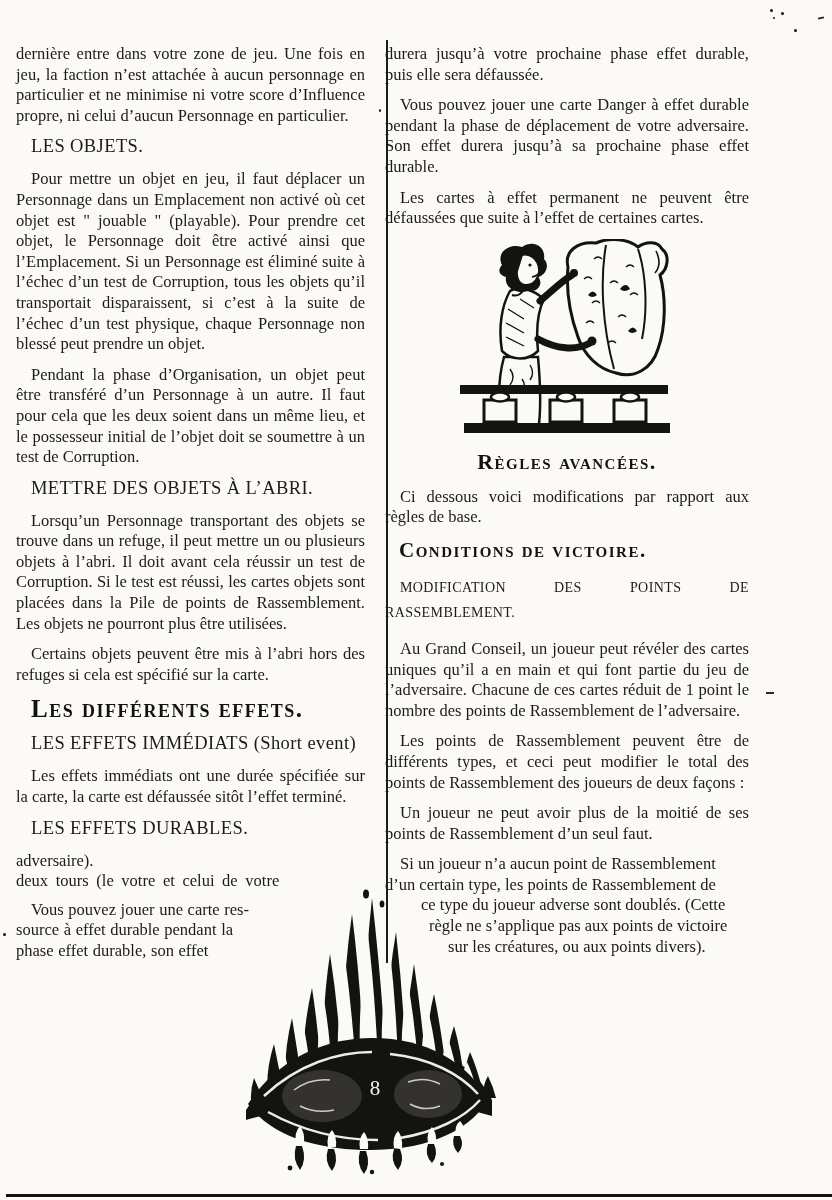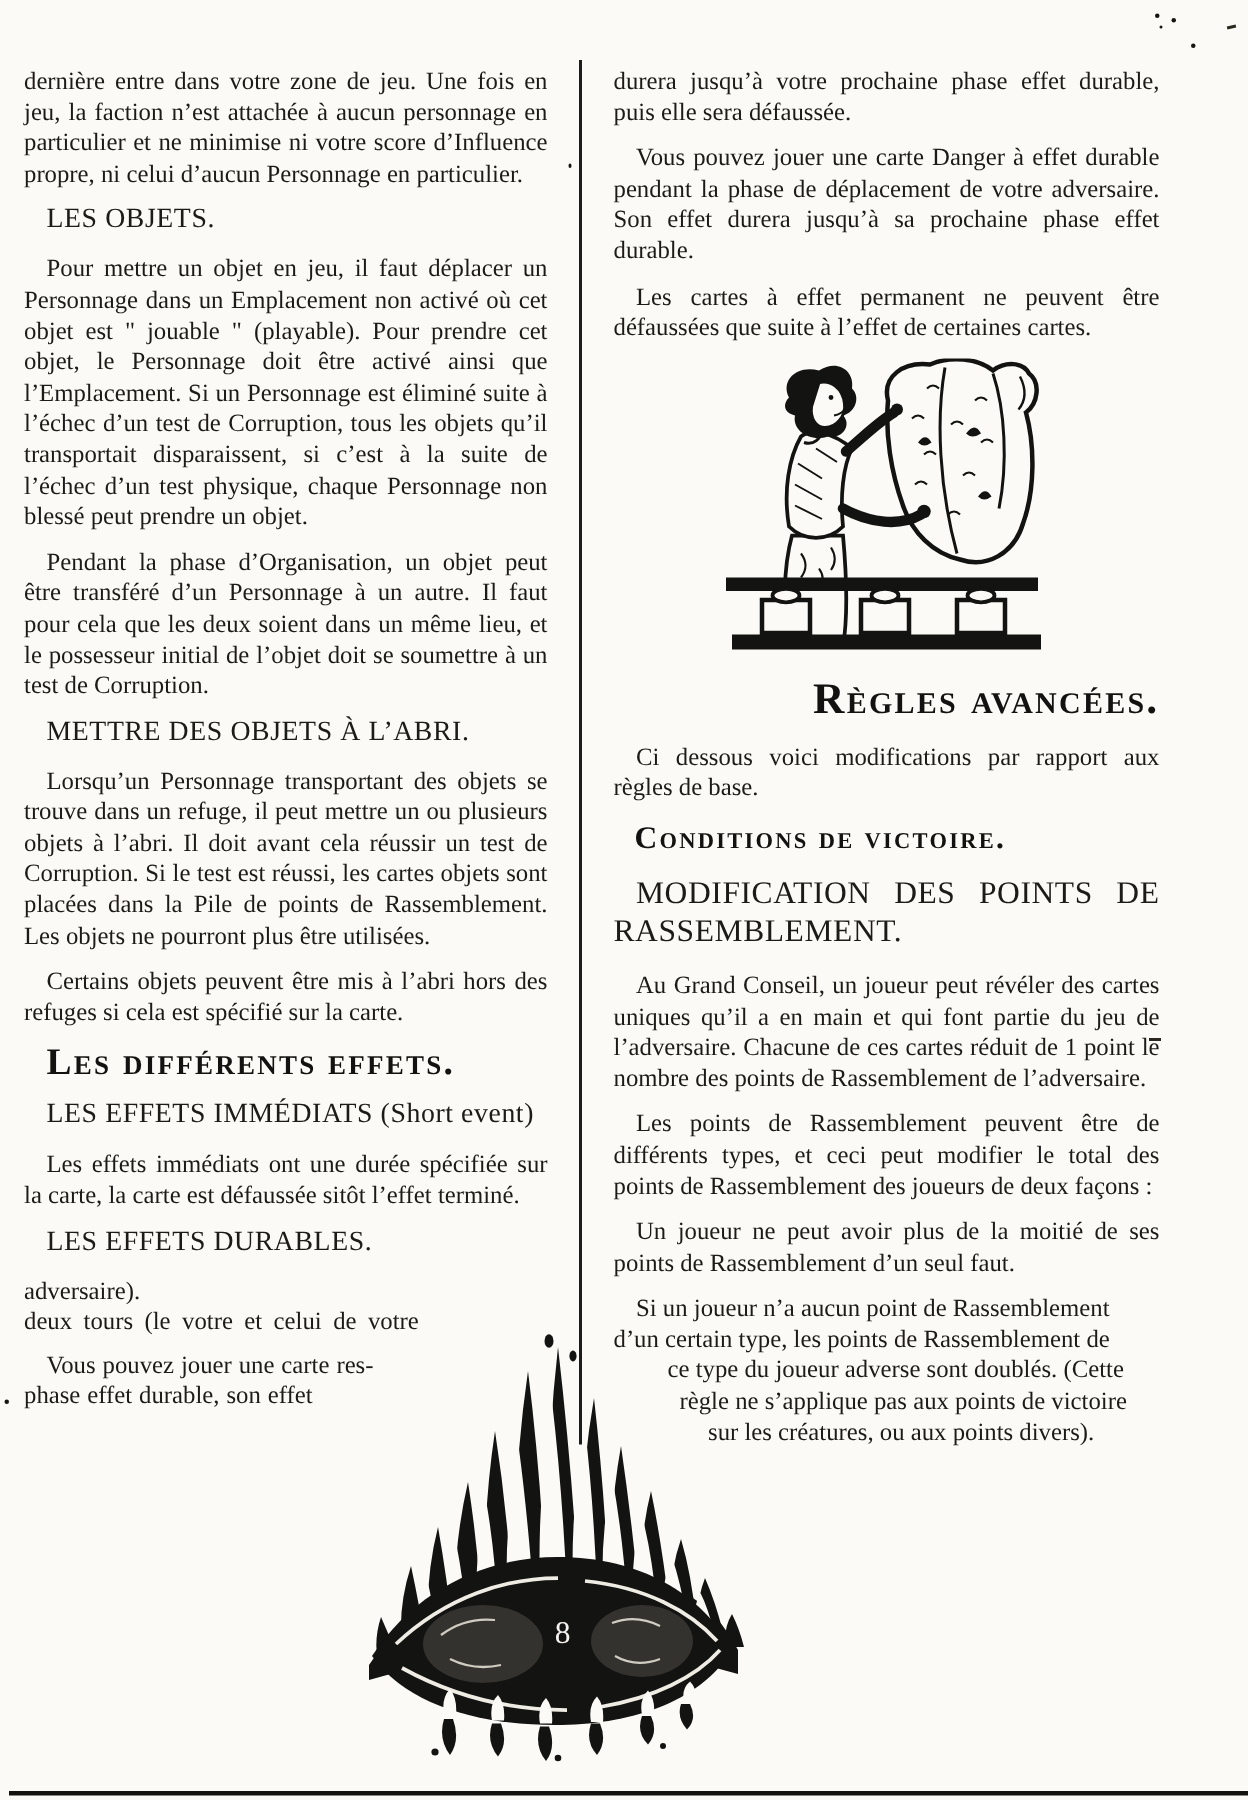--- a/index.html
+++ b/index.html
@@ -4,30 +4,30 @@
 <style>
   html,body{margin:0;padding:0;background:#e8e6e1;}
   .page{
     position:relative;width:832px;height:1200px;margin:0 auto;
     background:#fbfaf6;overflow:hidden;
     font-family:"Liberation Serif","DejaVu Serif",serif;color:#1d1b18;padding-left:30px;
   }
   .divider{position:absolute;left:386px;top:40px;width:2px;height:923px;background:#1c1c1c;}
   .col{position:absolute;top:44px;}
   .col-left{left:16px;width:349px;}
-  .col-right{left:409px;width:364px;}
+  .col-right{left:385px;width:364px;}
   p.para{margin:0 0 10px;font-size:16.5px;line-height:20.6px;text-align:justify;text-indent:15px;}
   p.para.no-indent{text-indent:0;}
   h3.subhead{margin:5px 0 12px;font-size:18.5px;font-weight:400;letter-spacing:.4px;text-indent:15px;}
-  h3.subhead-wrap{margin:8px 0 14px;font-size:21px;font-weight:400;letter-spacing:.4px;
+  h3.subhead-wrap{margin:8px 0 14px;font-size:14px;font-weight:400;letter-spacing:.4px;
     text-indent:15px;text-align:justify;line-height:25px;}
   .fantasy{font-weight:700;font-variant:small-caps;letter-spacing:1.5px;color:#141210;}
   h2.fantasy-md{font-size:25px;margin:6px 0 10px;text-indent:15px;}
   h2.fantasy-sm{font-size:21px;margin:10px 0 12px;text-indent:14px;}
-  h1.fantasy-lg{font-size:29px;margin:6px 0 12px;text-align:right;}
+  h1.fantasy-lg{font-size:22px;margin:6px 0 12px;text-align:center;}
   .lines div{font-size:16.5px;line-height:20.6px;}
   .lines{margin:0 0 8px;}
   .wide-sp div{word-spacing:3.5px;}
   .para9 div{word-spacing:.5px;}
   .indent-first{text-indent:15px;}
   .illu-man{text-align:center;margin:10px 0 2px;}
   .flame{position:absolute;left:238px;top:886px;}
   .speck{position:absolute;background:#17150f;border-radius:50%;}
   .dash{position:absolute;background:#2a271f;}
   .scan-bottom{position:absolute;left:6px;top:1194px;width:826px;height:3px;background:#14120e;}
@@ -52,20 +52,21 @@
     <h2 class="fantasy fantasy-md">Les différents effets.</h2>
     <h3 class="subhead">LES EFFETS IMMÉDIATS (Short event)</h3>
     <p class="para">Les effets immédiats ont une durée spécifiée sur la carte, la carte est défaussée sitôt l’effet terminé.</p>
     <h3 class="subhead">LES EFFETS DURABLES.</h3>
     <div class="lines wide-sp">
       <div>adversaire).</div>
       <div>deux tours (le votre et celui de votre</div>
     </div>
     <div class="lines para9">
       <div class="indent-first">Vous pouvez jouer une carte res-</div>
+      <div>source à effet durable pendant la</div>
       <div>phase effet durable, son effet</div>
     </div>
   </div>
 
   <div class="col col-right">
     <p class="para no-indent">durera jusqu’à votre prochaine phase effet durable, puis elle sera défaussée.</p>
     <p class="para">Vous pouvez jouer une carte Danger à effet durable pendant la phase de déplacement de votre adversaire. Son effet durera jusqu’à sa prochaine phase effet durable.</p>
     <p class="para">Les cartes à effet permanent ne peuvent être défaussées que suite à l’effet de certaines cartes.</p>
 
     <div class="illu-man">

